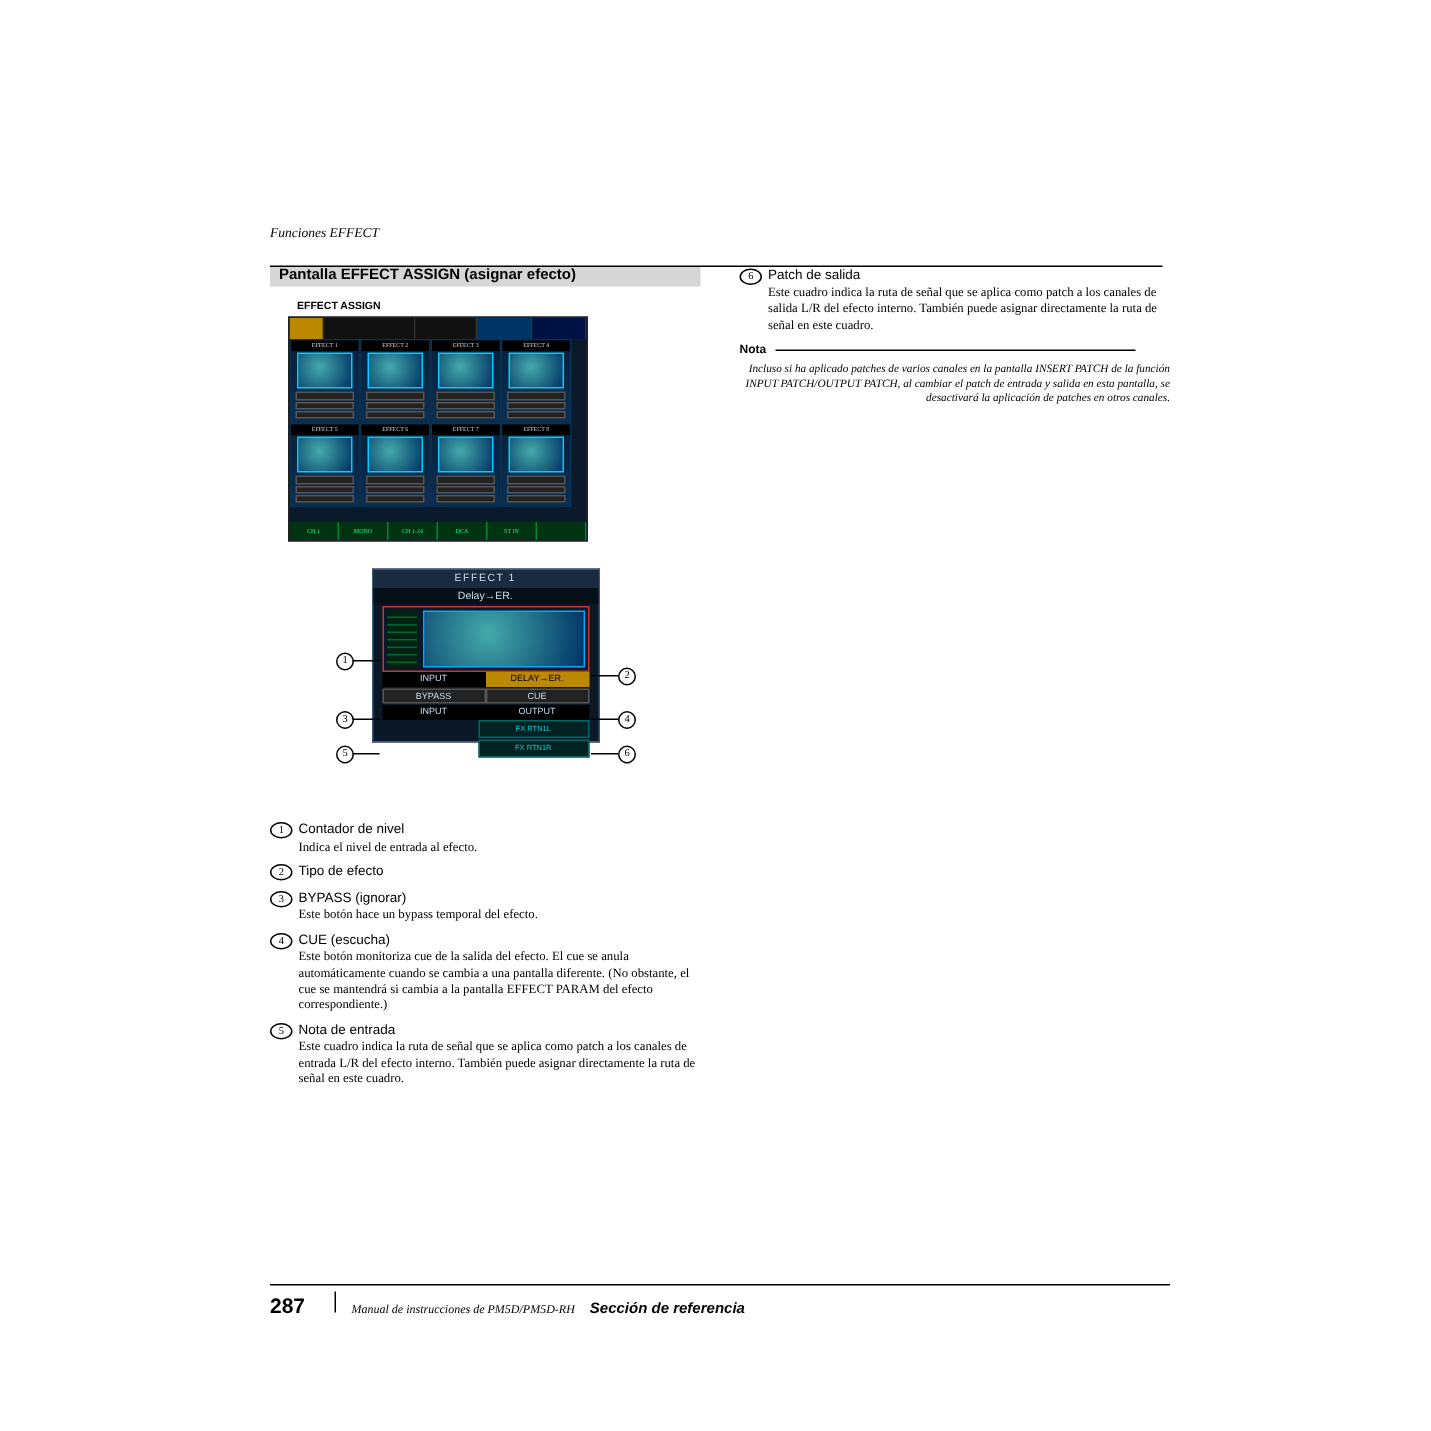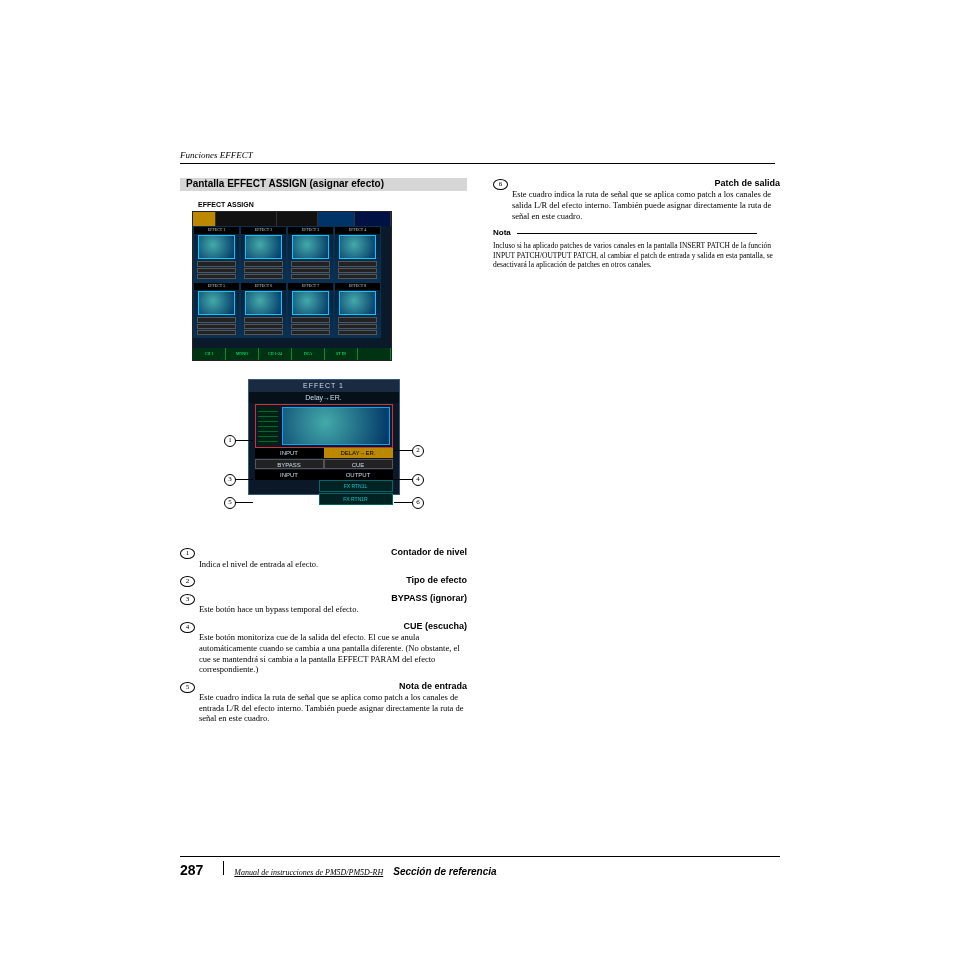--- a/index.html
+++ b/index.html
@@ -19,21 +19,21 @@
     line-height: 1.25;
   }
   .running-head {
     position: absolute;
     top: 150px;
     left: 180px;
     font-style: italic;
     font-size: 9px;
     border-bottom: 0.5px solid #000;
     width: 595px;
-    padding-bottom: 2px;
+    padding-bottom: 16px;
   }
   .columns {
     position: absolute;
     top: 178px;
     left: 180px;
     width: 600px;
     display: flex;
     gap: 26px;
   }
   .col { width: 287px; }
@@ -119,40 +119,40 @@
     font-size: 7px;
     border: 0.6px solid #000;
     border-radius: 50%;
     width: 9px; height: 9px;
     text-align: center;
     line-height: 9px;
     margin-right: 4px;
     margin-top: 1px;
   }
   .def-body { flex: 1; }
-  .def-title { font-family: Arial, Helvetica, sans-serif; font-weight: bold; font-size: 9px; text-align: right; }
+  .def-title { font-family: Arial, Helvetica, sans-serif; font-weight: normal; font-size: 9px; }
   .def-text { font-size: 8.5px; line-height: 1.25; }
 
   .note-label { font-family: Arial, sans-serif; font-weight: bold; font-size: 8px; display:inline-block; }
   .note-rule { display:inline-block; vertical-align:middle; border-top:0.5px solid #000; width: 240px; margin-left:6px; }
-  .note-text { font-size: 7.5px; line-height:1.25; padding:3px 0 0 0; }
+  .note-text { font-style: italic; font-size: 7.5px; line-height:1.25; padding:3px 0 0 0;text-align:right; }
 
   .footer {
     position: absolute;
     left: 180px;
     bottom: 75px;
     width: 600px;
     border-top: 0.5px solid #000;
     padding-top: 4px;
     font-size: 8px;
   }
   .footer .pageno { font-family: Arial, sans-serif; font-weight: bold; font-size: 14px; margin-right: 10px; }
   .footer .ref { font-family: Arial, sans-serif; font-weight: bold; font-style: italic; font-size: 10px; }
   .footer-line { display:flex; align-items:baseline; gap:10px;}
-  .footer-line .mid { font-style: italic; text-decoration: underline; }
+  .footer-line .mid { font-style: italic; }
 </style>
 </head>
 <body>
 
 <div class="page">
 
   <div class="running-head">Funciones EFFECT</div>
 
   <div class="columns">
 

